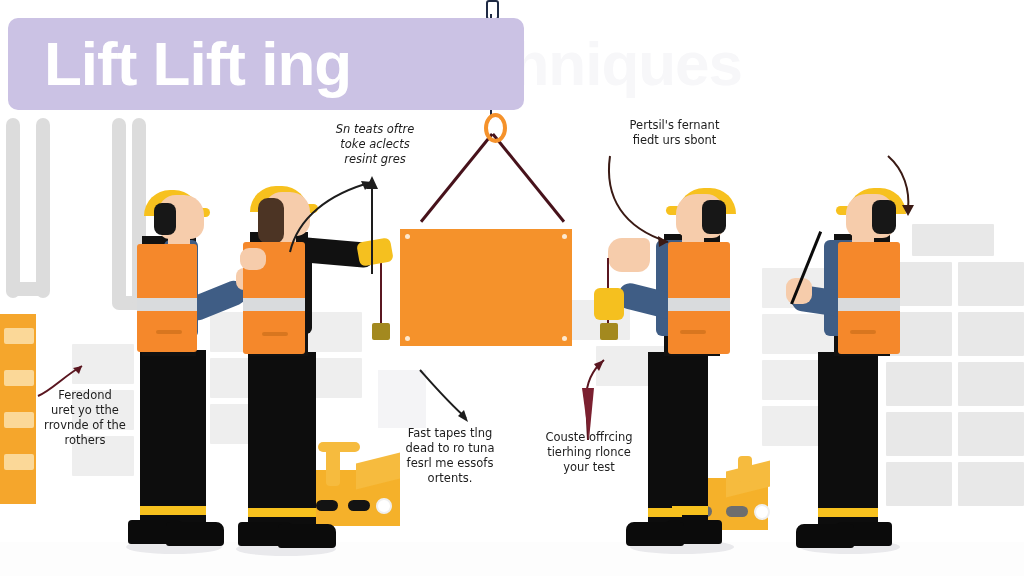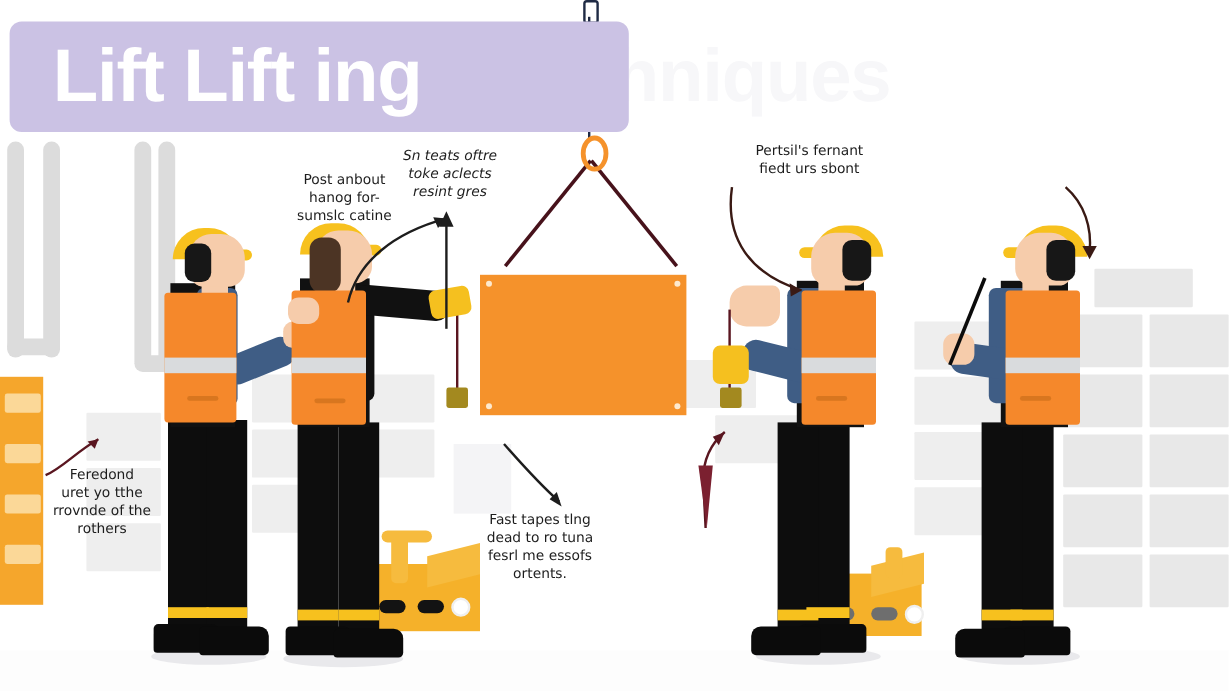--- a/index.html
+++ b/index.html
@@ -297,19 +297,19 @@
   <svg class="arrow-svg" style="left:566px;top:348px;" width="50" height="96" viewBox="0 0 50 96">
     <path d="M22 92 L20 52 C20 36 26 22 38 12" stroke="#5a1620" stroke-width="2" fill="none"></path>
     <path d="M38 12 L28 16 L33 23 Z" fill="#5a1620"></path>
     <path d="M16 40 L28 40 L23 92 Z" fill="#7b2030"></path>
   </svg>
 
   <div class="abs" id="title-ghost">Team Lifting Techniques</div>
   <div class="abs" id="title-banner"></div>
   <div class="abs" id="title-fg">Lift Lift ing</div>
 
-  <div class="abs note" style="left:232px;top:142px;width:110px;">Post anbout<br>hanog for-<br>sumslc catine</div>
   <div class="abs note" style="left:320px;top:122px;width:110px;font-style:italic;">Sn teats oftre<br>toke aclects<br>resint gres</div>
   <div class="abs note" style="left:612px;top:118px;width:125px;">Pertsil's fernant<br>fiedt urs sbont</div>
   <div class="abs note" style="left:32px;top:388px;width:106px;">Feredond<br>uret yo tthe<br>rrovnde of the<br>rothers</div>
   <div class="abs note" style="left:392px;top:426px;width:116px;">Fast tapes tlng<br>dead to ro tuna<br>fesrl me essofs<br>ortents.</div>
+  <div class="abs note" style="left:536px;top:430px;width:106px;">Couste offrcing<br>tierhing rlonce<br>your test</div>
 
 </div>
 
 </body></html>

